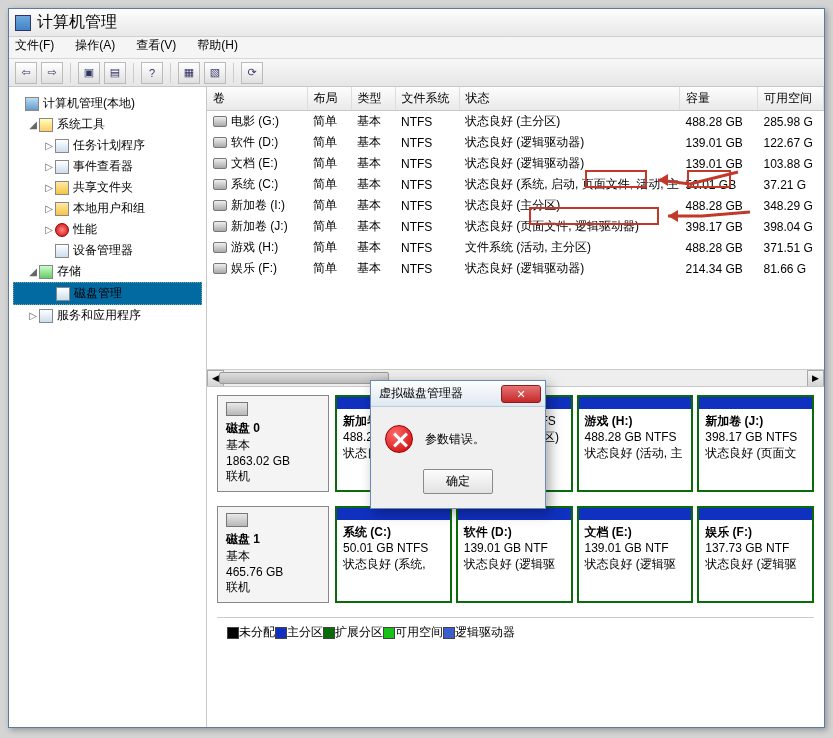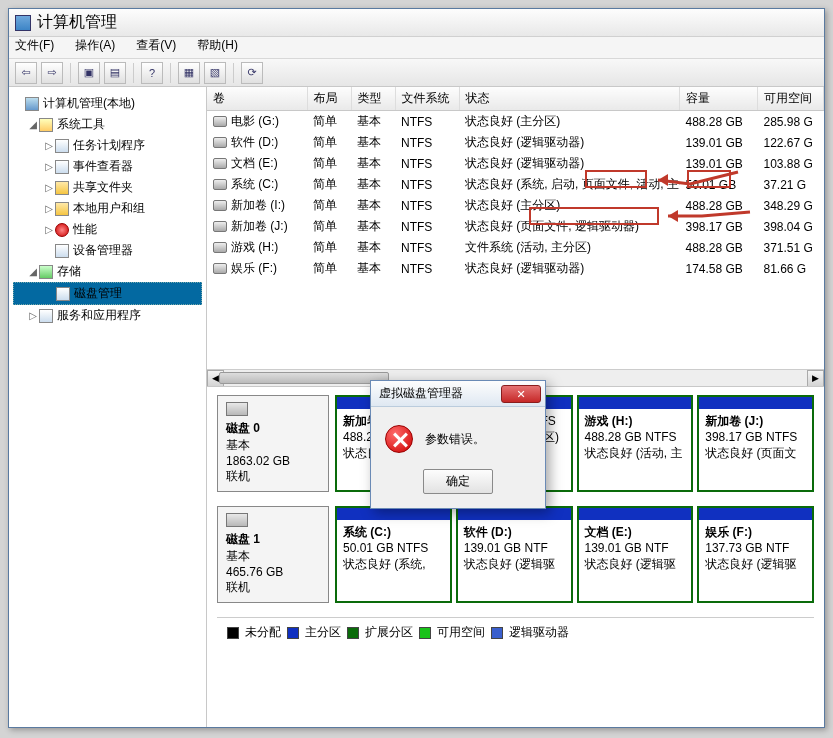--- a/index.html
+++ b/index.html
@@ -42,21 +42,21 @@
 .dmap { flex:1; overflow:auto; padding:8px 10px 4px 10px; position:relative;}
 .diskrow { display:flex; margin-bottom:14px; }
 .diskinfo { width:112px; border:1px solid #888; background:#f4f4f4; padding:6px 8px; font-size:12px; }
 .diskinfo .dicon { width:22px; height:14px; background:linear-gradient(#e8e8e8,#b8b8b8); border:1px solid #777; margin-bottom:4px;}
 .diskinfo .dname { font-weight:normal; }
 .parts { flex:1; display:flex; gap:4px; margin-left:6px; }
 .part { flex:1; border:2px solid #0a6b0a; position:relative; min-width:100px; padding-top:12px; font-size:12px; }
 .part .cap { position:absolute; left:0; right:0; top:0; height:12px; background:#1030c0; }
 .part .pbody { padding:4px 6px 6px 6px; line-height:1.35; }
 .part .pname { font-weight:normal; }
-.legend { padding:6px 10px; border-top:1px solid #ccc; font-size:12px; display:flex; align-items:center; gap:6px; }
+.legend { padding:6px 10px; border-top:1px solid #ccc; font-size:12px; display:flex; align-items:center; }
 .legend .sw { width:12px; height:12px; display:inline-block; border:1px solid #444;}
 
 .redbox { position:absolute; border:2px solid #c0392b; pointer-events:none; }
 .redarrow { position:absolute; pointer-events:none; }
 
 .dialog { position:absolute; left:370px; top:380px; width:176px; background:#f0f0f0; border:1px solid #6a8ab5; box-shadow:4px 4px 12px rgba(0,0,0,0.35); z-index:50;}
 .dialog .dtitle { height:26px; background:linear-gradient(#fdfdfd,#dfe8f2); display:flex; align-items:center; justify-content:space-between; padding:0 4px 0 8px; border-bottom:1px solid #bcd; font-size:12px;}
 .dialog .dclose { width:40px; height:18px; background:linear-gradient(#e57373,#c62828); border:1px solid #8a1d1d; border-radius:3px; color:#fff; text-align:center; font-size:11px; line-height:16px;}
 .dialog .dbody { padding:18px 14px 10px 14px; display:flex; align-items:center; gap:12px; }
 .dialog .erricon { width:28px; height:28px; border-radius:50%; background:radial-gradient(circle at 35% 30%, #ff6b6b, #cc0000); position:relative; border:1px solid #990000;}
@@ -238,21 +238,21 @@
                 <td>文件系统 (活动, 主分区)</td>
                 <td>488.28 GB</td>
                 <td>371.51 G</td>
               </tr>
               <tr>
                 <td><span class="drv-icon"></span>娱乐 (F:)</td>
                 <td>简单</td>
                 <td>基本</td>
                 <td>NTFS</td>
                 <td>状态良好 (逻辑驱动器)</td>
-                <td>174.58 GB</td>
+                <td>214.34 GB</td>
                 <td>81.66 G</td>
               </tr>
             </tbody>
         </table>
         <div style="flex:1"></div>
         <div class="hscroll">
           <div class="arr l">◀</div>
           <div class="thumb"></div>
           <div class="arr r">▶</div>
         </div>

